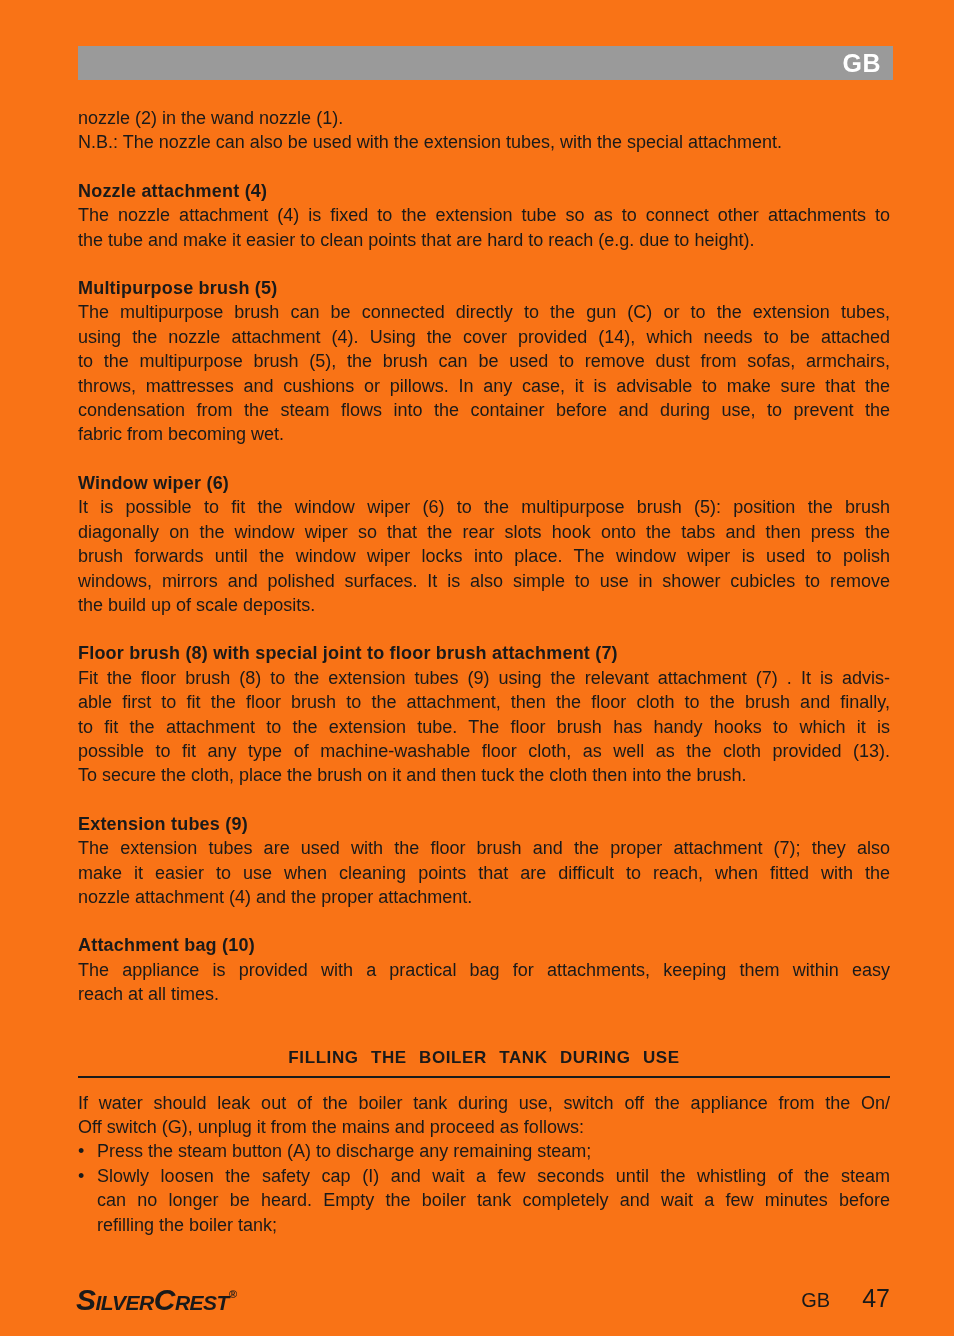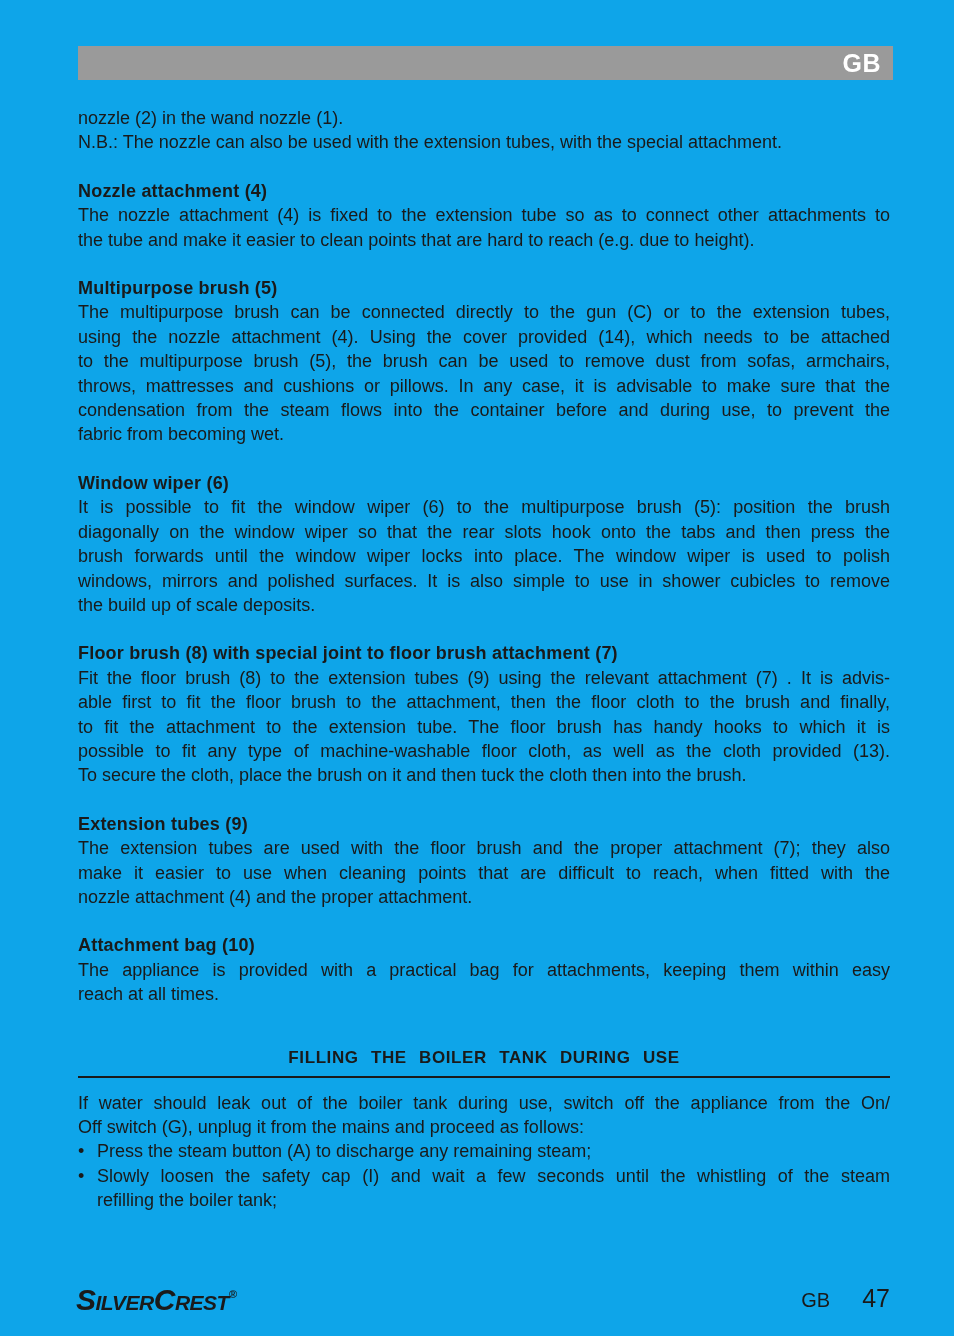--- a/index.html
+++ b/index.html
@@ -1,19 +1,19 @@
 <!DOCTYPE html>
 <html><head>
 <meta charset="utf-8">
 <style>
   html,body { margin:0; padding:0; background:#ffffff; }
   .page {
     position:relative;
     width:954px; height:1336px;
-    background:#0ea5e9;
+    background:#f97316;
     color:#1a1a1a;
     font-family:"Liberation Sans", sans-serif;
     font-size:18px;
     line-height:24.4px;
     overflow:hidden;
   }
 
   
   .header-bar {
     position:absolute; left:78px; top:46px;
@@ -150,20 +150,21 @@
           <div class="bullet">
             <span class="bullet-dot">•</span>
             <div class="bullet-text">
               <div class="line nj">Press the steam button (A) to discharge any remaining steam;</div>
             </div>
           </div>
           <div class="bullet">
             <span class="bullet-dot">•</span>
             <div class="bullet-text">
               <div class="line">Slowly loosen the safety cap (I) and wait a few seconds until the whistling of the steam</div>
+              <div class="line">can no longer be heard.  Empty the boiler tank completely and wait a few minutes before</div>
               <div class="line nj">refilling the boiler tank;</div>
             </div>
           </div>
         </div>
     </section>
 
   </main>
 
   <div class="footer-logo">
     <span class="lg-big">S</span><span class="lg-small">ILVER</span><span class="lg-big">C</span><span class="lg-small">REST</span><span class="lg-tm">®</span>

